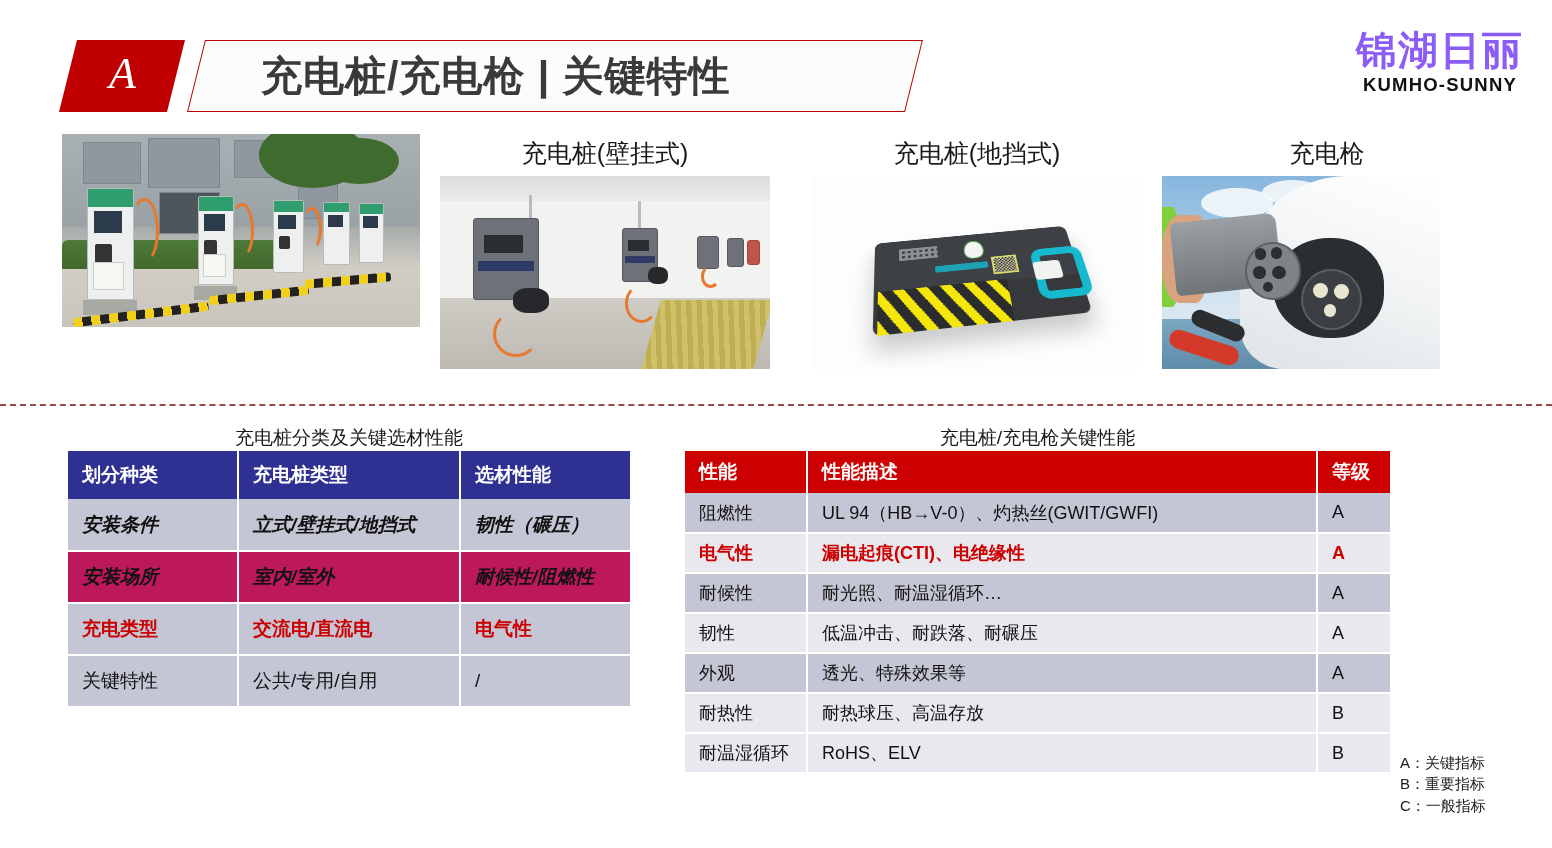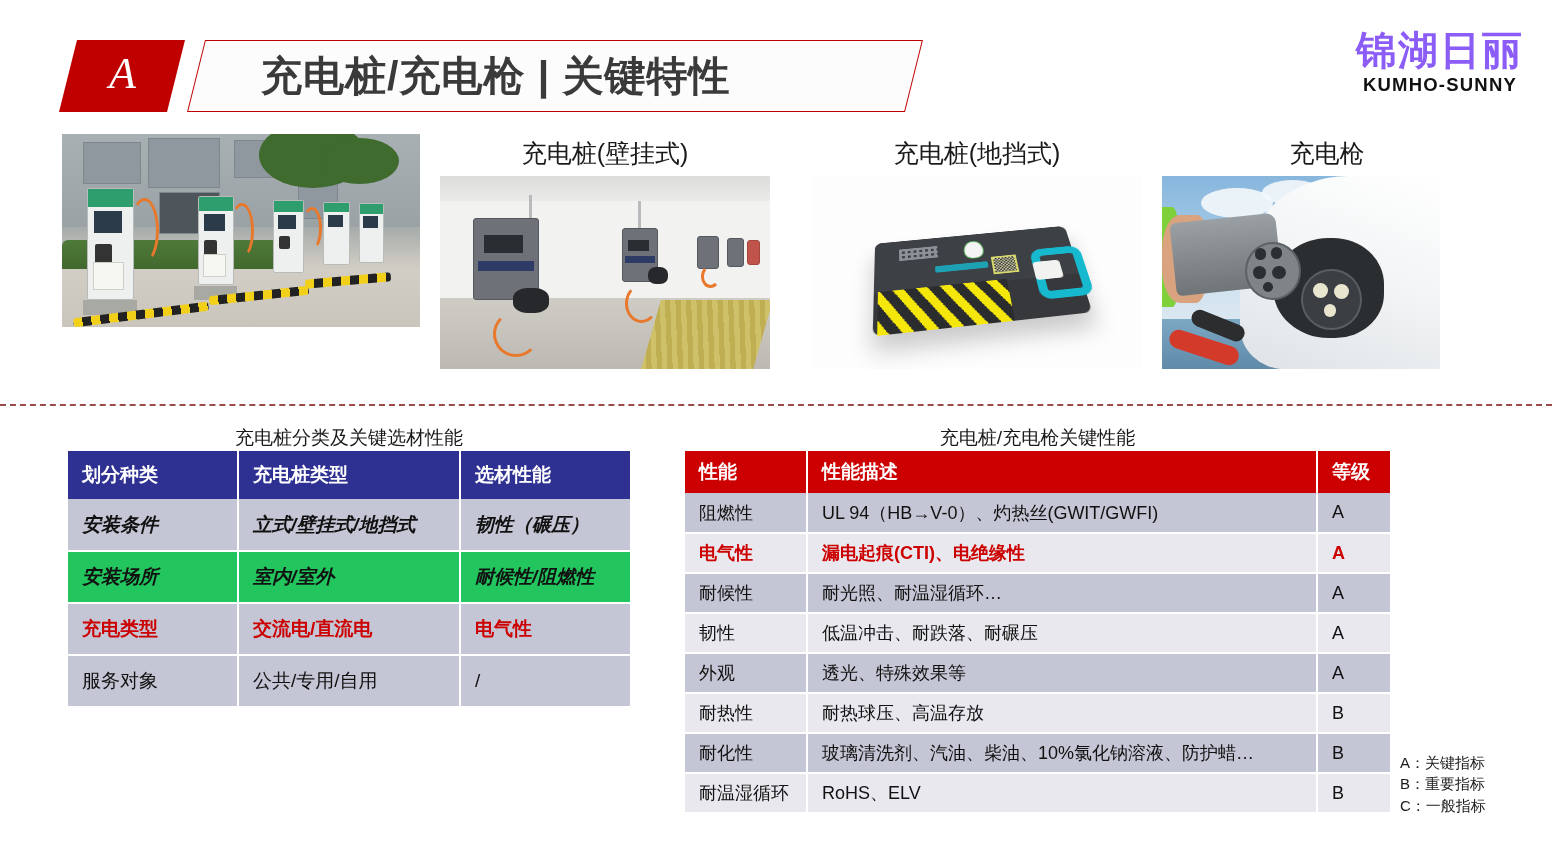--- a/index.html
+++ b/index.html
@@ -229,21 +229,21 @@
   }
   #left-table th:last-child { border-right: none; }
   #left-table td {
     font-size: 19px; height: 52px;
     border-right: 2px solid #ffffff;
     border-bottom: 2px solid #ffffff;
     color: #111111;
   }
   #left-table td:last-child { border-right: none; }
   #left-table tr.alt-dark td { background: #C5C6D5; }
-  #left-table tr.alt-light td { background: #22c55e; }
+  #left-table tr.alt-light td { background: #be185d; }
   #left-table tr.bold td { font-weight: bold; font-style: italic; }
   #left-table tr.hl td { color: #CC0000; font-weight: bold; }
 
   
   #right-table-wrap { position: absolute; left: 685px; top: 425px; width: 705px; }
   #right-table { width: 705px; }
   #right-table th {
     background: #CC0000; color: #ffffff;
     font-size: 19px; font-weight: bold; height: 42px;
     border-right: 2px solid #ffffff;
@@ -446,21 +446,21 @@
           <td>安装场所</td>
           <td>室内/室外</td>
           <td>耐候性/阻燃性</td>
         </tr>
         <tr class="alt-dark hl">
           <td>充电类型</td>
           <td>交流电/直流电</td>
           <td>电气性</td>
         </tr>
         <tr class="alt-dark">
-          <td>服务对象</td>
+          <td>关键特性</td>
           <td>公共/专用/自用</td>
           <td>/</td>
         </tr>
       </tbody>
   </table>
 </div>
 
 <div id="right-table-wrap">
   <div class="table-title">充电桩/充电枪关键性能</div>
   <table id="right-table">
@@ -495,25 +495,20 @@
         <tr class="alt-dark bold">
           <td>外观</td>
           <td>透光、特殊效果等</td>
           <td class="grade-cell">A</td>
         </tr>
         <tr class="alt-light">
           <td>耐热性</td>
           <td>耐热球压、高温存放</td>
           <td class="grade-cell">B</td>
         </tr>
-        <tr class="alt-dark">
-          <td>耐化性</td>
-          <td>玻璃清洗剂、汽油、柴油、10%氯化钠溶液、防护蜡…</td>
-          <td class="grade-cell">B</td>
-        </tr>
         <tr class="alt-light">
           <td>耐温湿循环</td>
           <td>RoHS、ELV</td>
           <td class="grade-cell">B</td>
         </tr>
       </tbody>
   </table>
 </div>
 
 <div id="legend">

